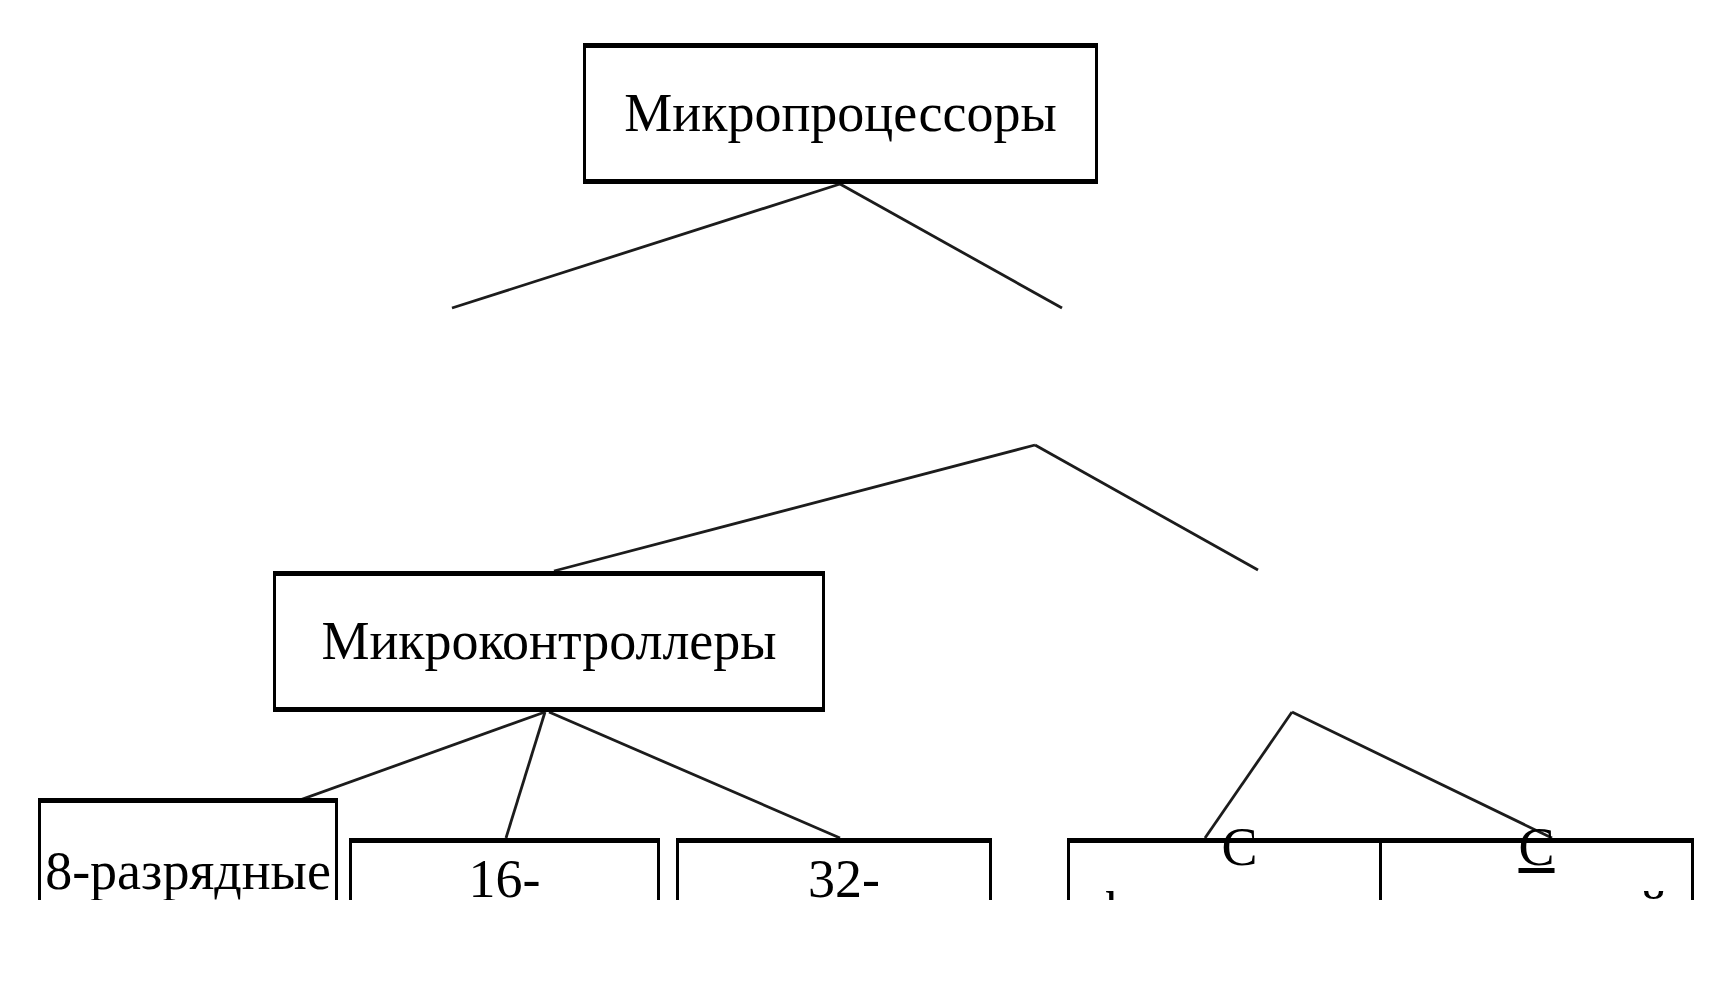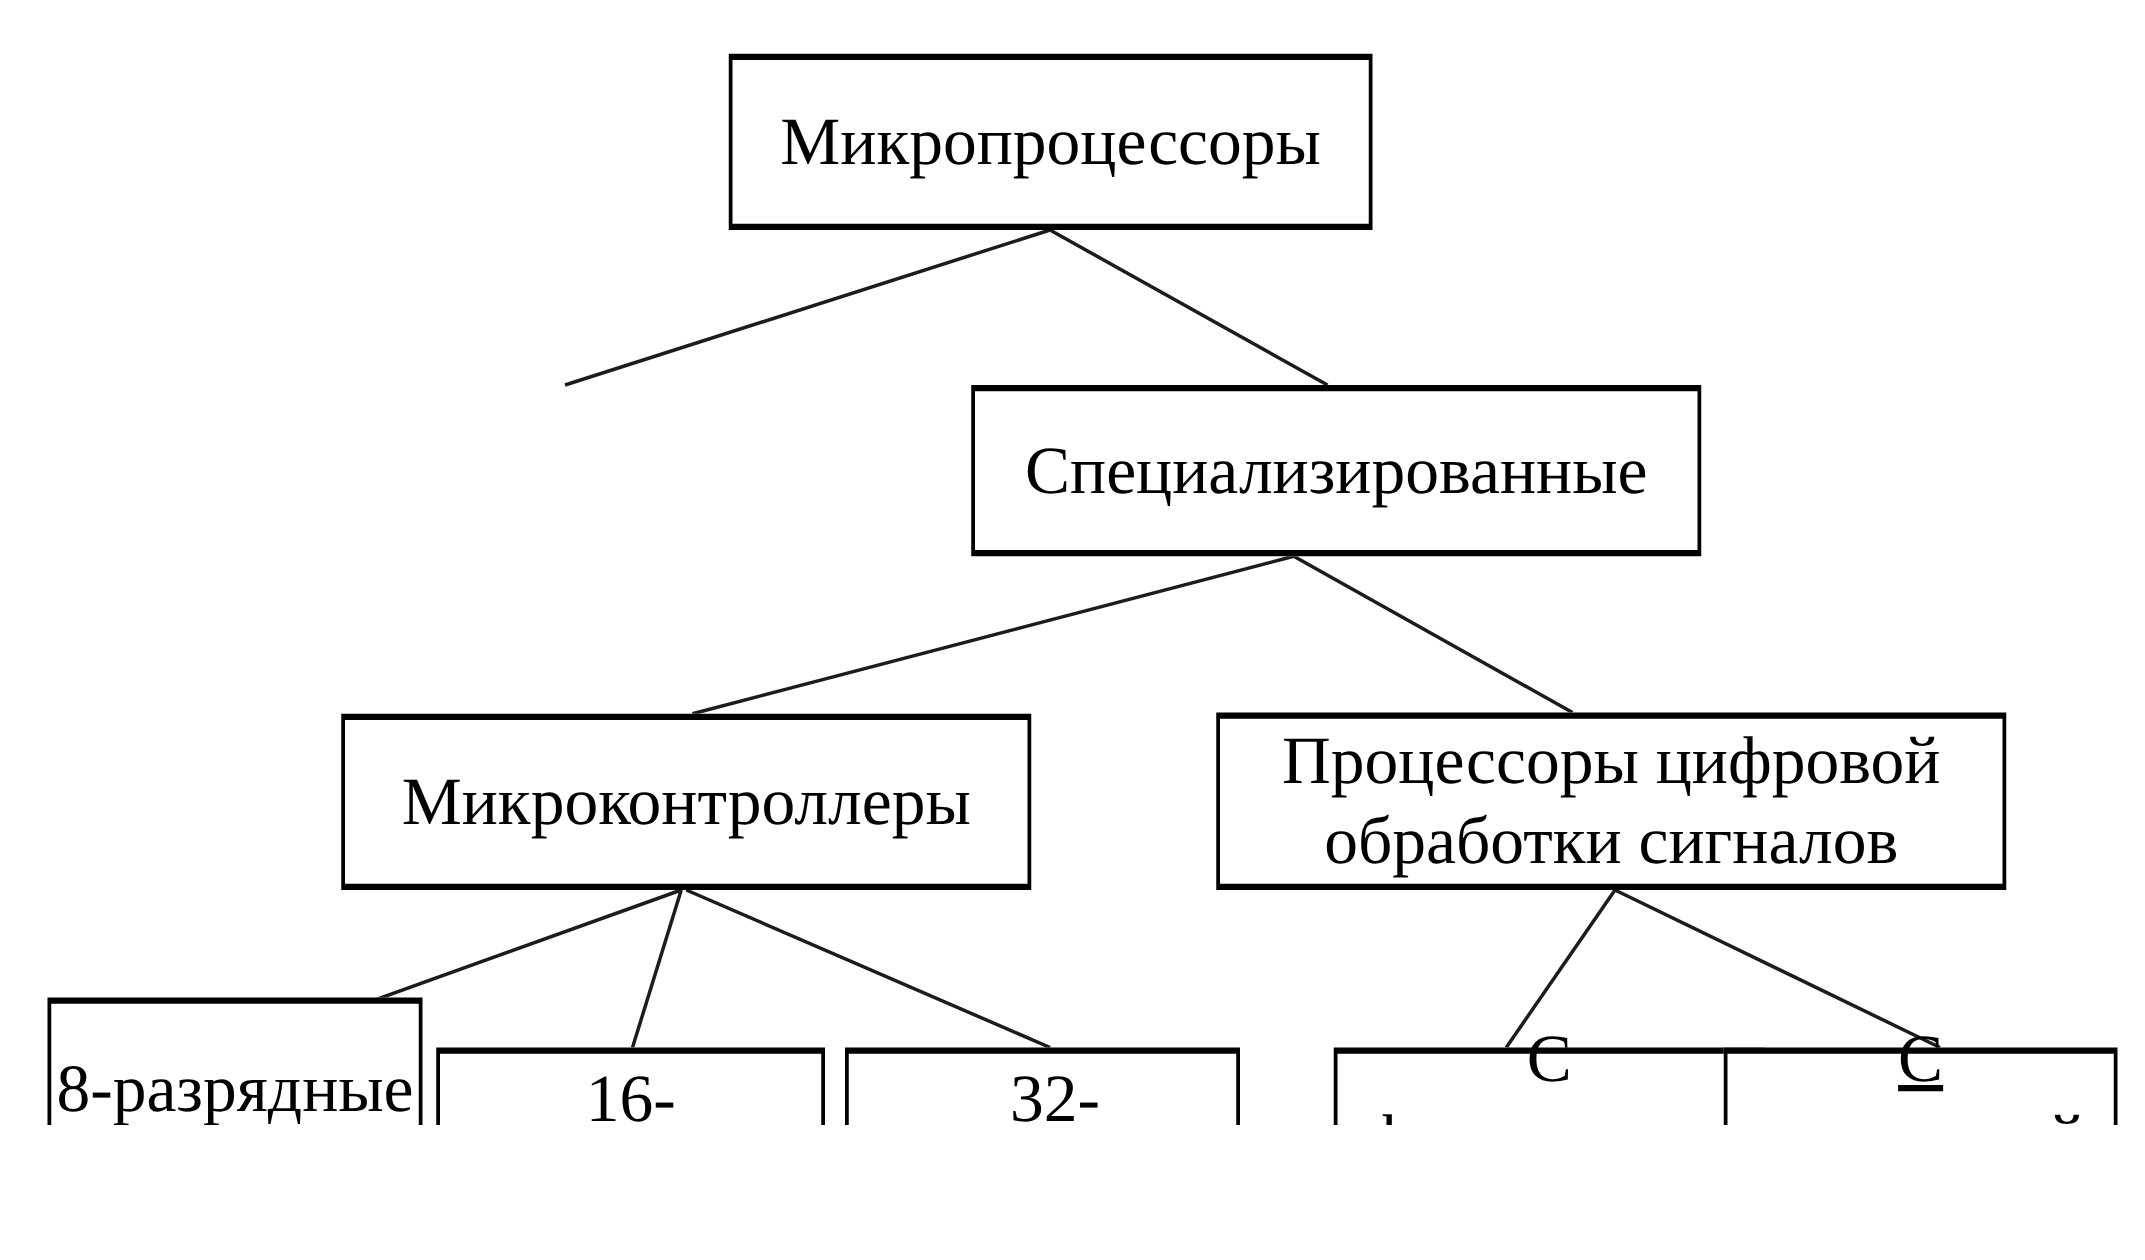--- a/index.html
+++ b/index.html
@@ -65,24 +65,21 @@
     <line x1="1035" y1="445" x2="554" y2="571"></line>
     <line x1="1035" y1="445" x2="1258" y2="570"></line>
     <line x1="545" y1="712" x2="194" y2="838"></line>
     <line x1="545" y1="712" x2="506" y2="838"></line>
     <line x1="549" y1="712" x2="840" y2="838"></line>
     <line x1="1292" y1="712" x2="1205" y2="838"></line>
     <line x1="1292" y1="712" x2="1552" y2="838"></line>
   </svg>
 
   <div class="node" id="n-root">Микропроцессоры</div>
-  <div class="node" id="n-special">Специализированные</div>
   <div class="node" id="n-mcu">Микроконтроллеры</div>
-  <div class="node" id="n-dsp">Процессоры цифровой
-обработки сигналов</div>
   <div class="node" id="n-b8">8-разрядные</div>
   <div class="node" id="n-b16">16-разрядные</div>
   <div class="node" id="n-b32">32-разрядные</div>
   <div class="node" id="n-fixed">С фиксирован-
 ной точкой</div>
   <div class="node" id="n-float">С плавающей
 точкой</div>
 
 </div>
 

